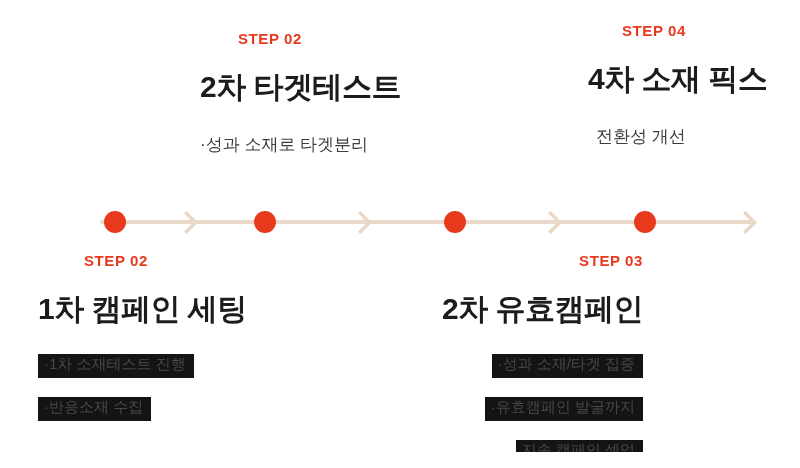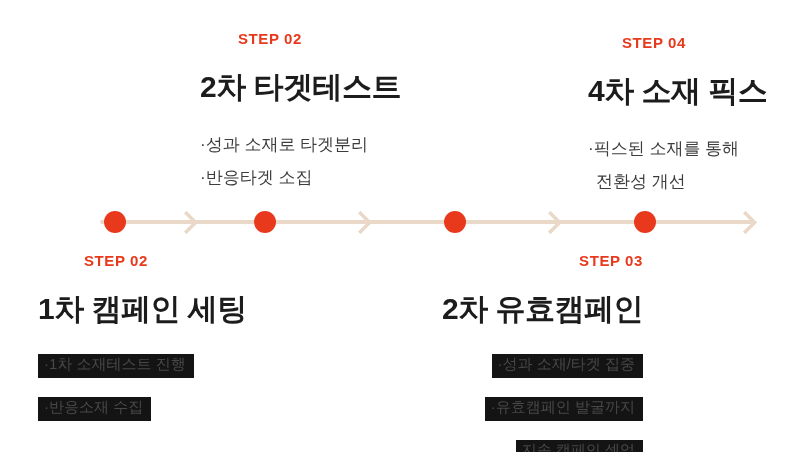--- a/index.html
+++ b/index.html
@@ -29,21 +29,21 @@
   .hl-bullets{margin-top:24px;font-size:15px;line-height:1;}
   .hl-line{display:inline-block;background:var(--hlbg);color:var(--hltext);padding:2px 8px 7px 6px;margin-bottom:19px;white-space:nowrap;}
   .hl-indent{margin-left:8px;}
   
   .pos-step1{left:38px;top:252px;width:250px;}
   .pos-step1 .step-label{margin-left:46px;}
   .pos-step2{left:200px;top:30px;width:240px;}
   .pos-step2 .step-label{margin-left:38px;}
   .pos-step3{left:383px;top:252px;width:260px;text-align:right;}
   .pos-step3 .step-label{margin-left:41px;}
-  .pos-step4{left:588px;top:34px;width:210px;}
+  .pos-step4{left:588px;top:22px;width:210px;}
   .pos-step4 .step-label{margin-left:34px;}
 </style>
 </head>
 <body>
 
 <div class="canvas">
 
   <div class="tline"></div>
   <span class="chevron" style="left:178px"></span>
   <span class="chevron" style="left:352px"></span>
@@ -52,29 +52,27 @@
   <div class="dot" style="left:104px"></div>
   <div class="dot" style="left:254px"></div>
   <div class="dot" style="left:444px"></div>
   <div class="dot" style="left:634px"></div>
 
   <div class="step pos-step2">
     <div class="step-label">STEP 02</div>
     <div class="step-title">2차 타겟테스트</div>
     <div class="bullets">
       <div>·성과 소재로 타겟분리</div>
-      <div>·반응타겟 소집</div>
     </div>
   </div>
 
   <div class="step pos-step4">
     <div class="step-label">STEP 04</div>
     <div class="step-title">4차 소재 픽스</div>
     <div class="bullets">
-      <div>·픽스된 소재를 통해</div>
       <div class="indent">전환성 개선</div>
     </div>
   </div>
 
   <div class="step pos-step1">
     <div class="step-label">STEP 02</div>
     <div class="step-title">1차 캠페인 세팅</div>
     <div class="hl-bullets">
       <span class="hl-line">·1차 소재테스트 진행</span><br>
       <span class="hl-line">·반응소재 수집</span>

